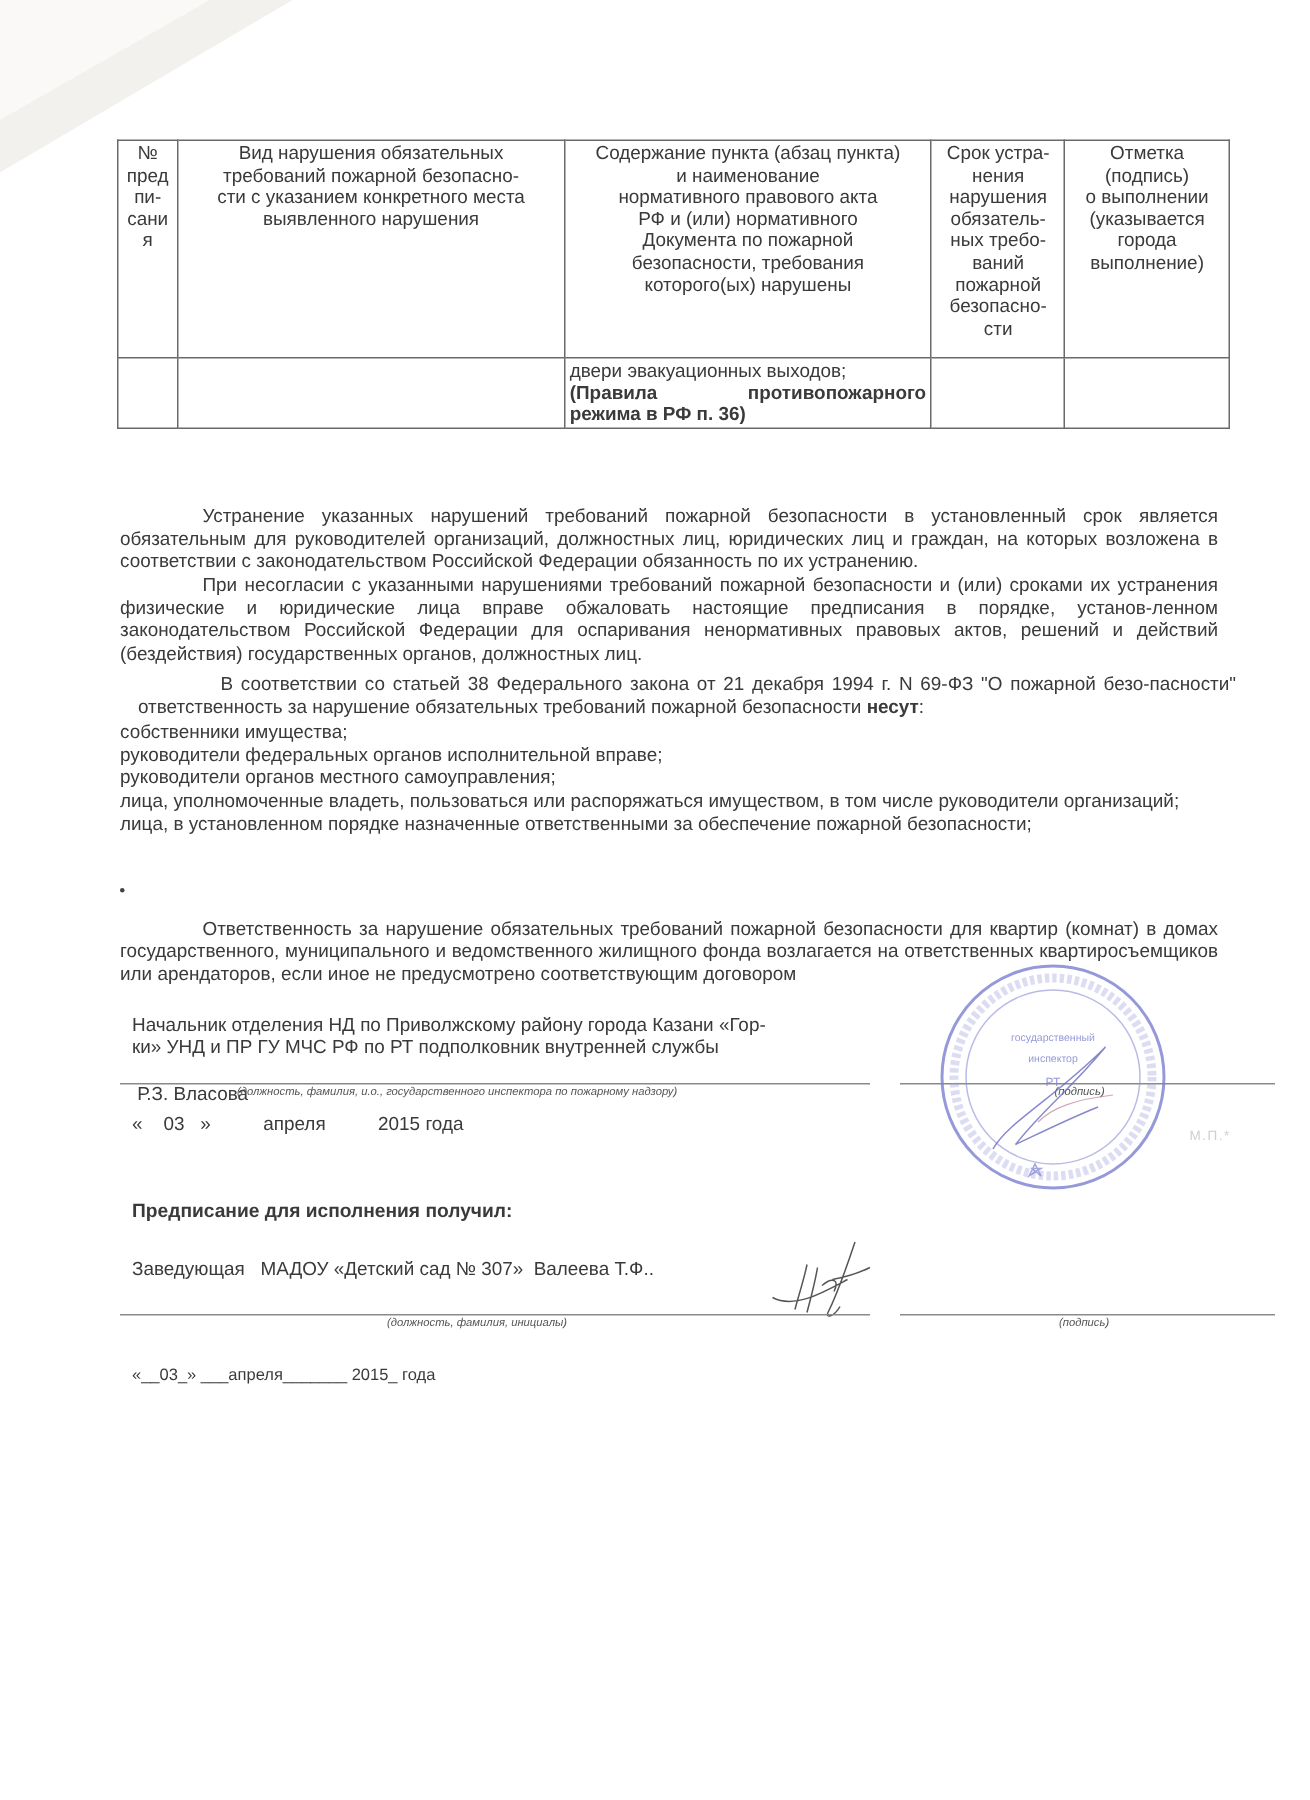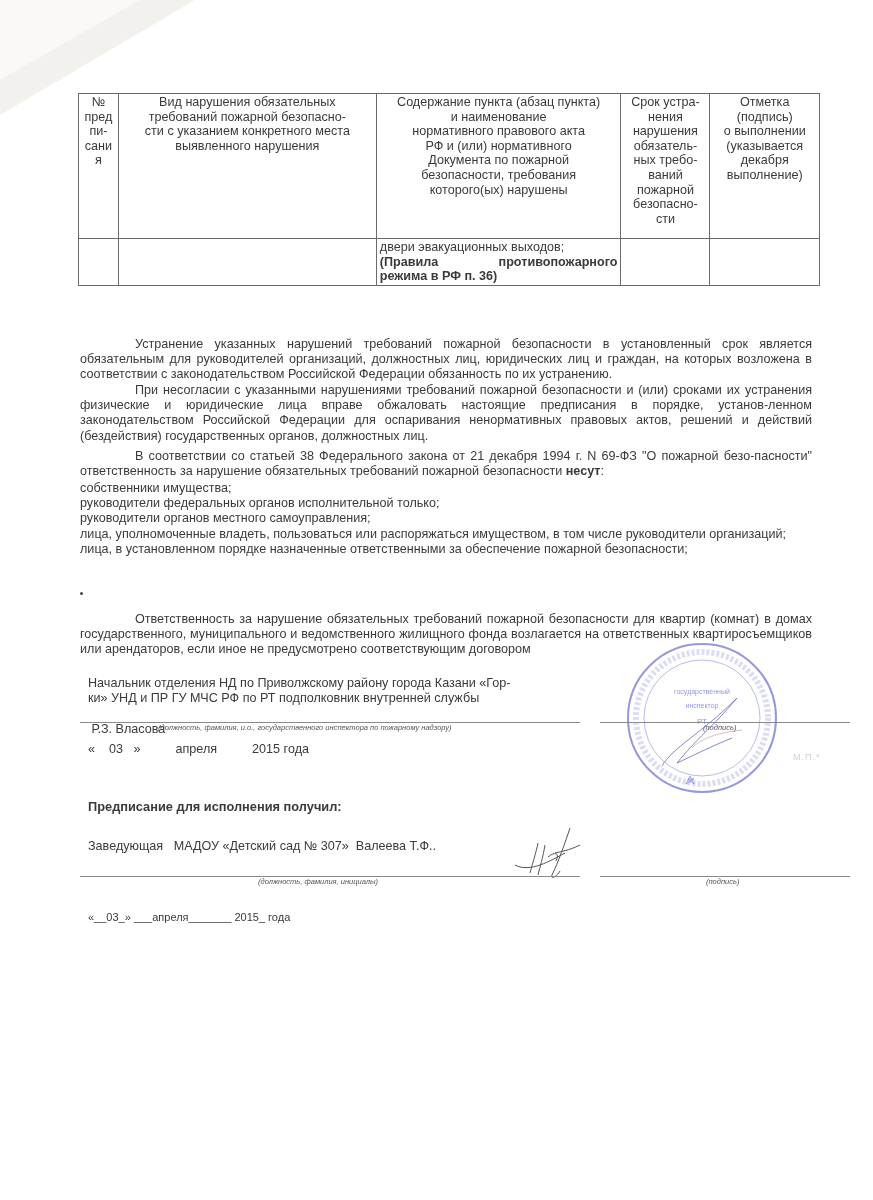--- a/index.html
+++ b/index.html
@@ -91,47 +91,47 @@
       <span class="line">ваний</span>
       <span class="line">пожарной</span>
       <span class="line">безопасно-</span>
       <span class="line">сти</span>
     </td>
     <td class="c5">
       <span class="line">Отметка</span>
       <span class="line">(подпись)</span>
       <span class="line">о выполнении</span>
       <span class="line">(указывается</span>
-      <span class="line">декабря</span>
+      <span class="line">города</span>
       <span class="line">выполнение)</span>
     </td>
   </tr>
   <tr>
     <td class="c1"></td>
     <td class="c2"></td>
     <td class="c3 left">
       <span class="line">двери эвакуационных выходов;</span>
       <span class="justify bold">(Правила противопожарного</span>
       <span class="line bold">режима в РФ п. 36)</span>
     </td>
     <td class="c4"></td>
     <td class="c5"></td>
   </tr>
 </tbody>
   </table>
 
 <div class="para indent" style="top:337px;">Устранение указанных нарушений требований пожарной безопасности в установленный срок является обязательным для руководителей организаций, должностных лиц, юридических лиц и граждан, на которых возложена в соответствии с законодательством Российской Федерации обязанность по их устранению.</div>
 <div class="para indent" style="top:383px;">При несогласии с указанными нарушениями требований пожарной безопасности и (или) сроками их устранения физические и юридические лица вправе обжаловать настоящие предписания в порядке, установ-ленном законодательством Российской Федерации для оспаривания ненормативных правовых актов, решений и действий (бездействия) государственных органов, должностных лиц.</div>
-<div class="para indent" style="top:449px;">
+<div class="para indent" style="top:449px;margin-left:12px;">
   <span>В соответствии со статьей 38 Федерального закона от 21 декабря 1994 г. N 69-ФЗ "О пожарной безо-пасности" ответственность за нарушение обязательных требований пожарной безопасности </span><span class="bold">несут</span><span>:</span>
 </div>
 
 <div class="list" style="top:481px;">
   <div>собственники имущества;</div>
-  <div>руководители федеральных органов исполнительной только;</div>
+  <div>руководители федеральных органов исполнительной вправе;</div>
   <div>руководители органов местного самоуправления;</div>
   <div style="text-align:justify;">лица, уполномоченные владеть, пользоваться или распоряжаться имуществом, в том числе руководители организаций;</div>
   <div>лица, в установленном порядке назначенные ответственными за обеспечение пожарной безопасности;</div>
 </div>
 <div class="dot"></div>
 
 <div class="para indent" style="top:612px;">Ответственность за нарушение обязательных требований пожарной безопасности для квартир (комнат) в домах государственного, муниципального и ведомственного жилищного фонда возлагается на ответственных квартиросъемщиков или арендаторов, если иное не предусмотрено соответствующим договором</div>
 
 <div class="sig-block" style="top:676px;">
   <div>Начальник  отделения НД по Приволжскому району города Казани «Гор-</div>

